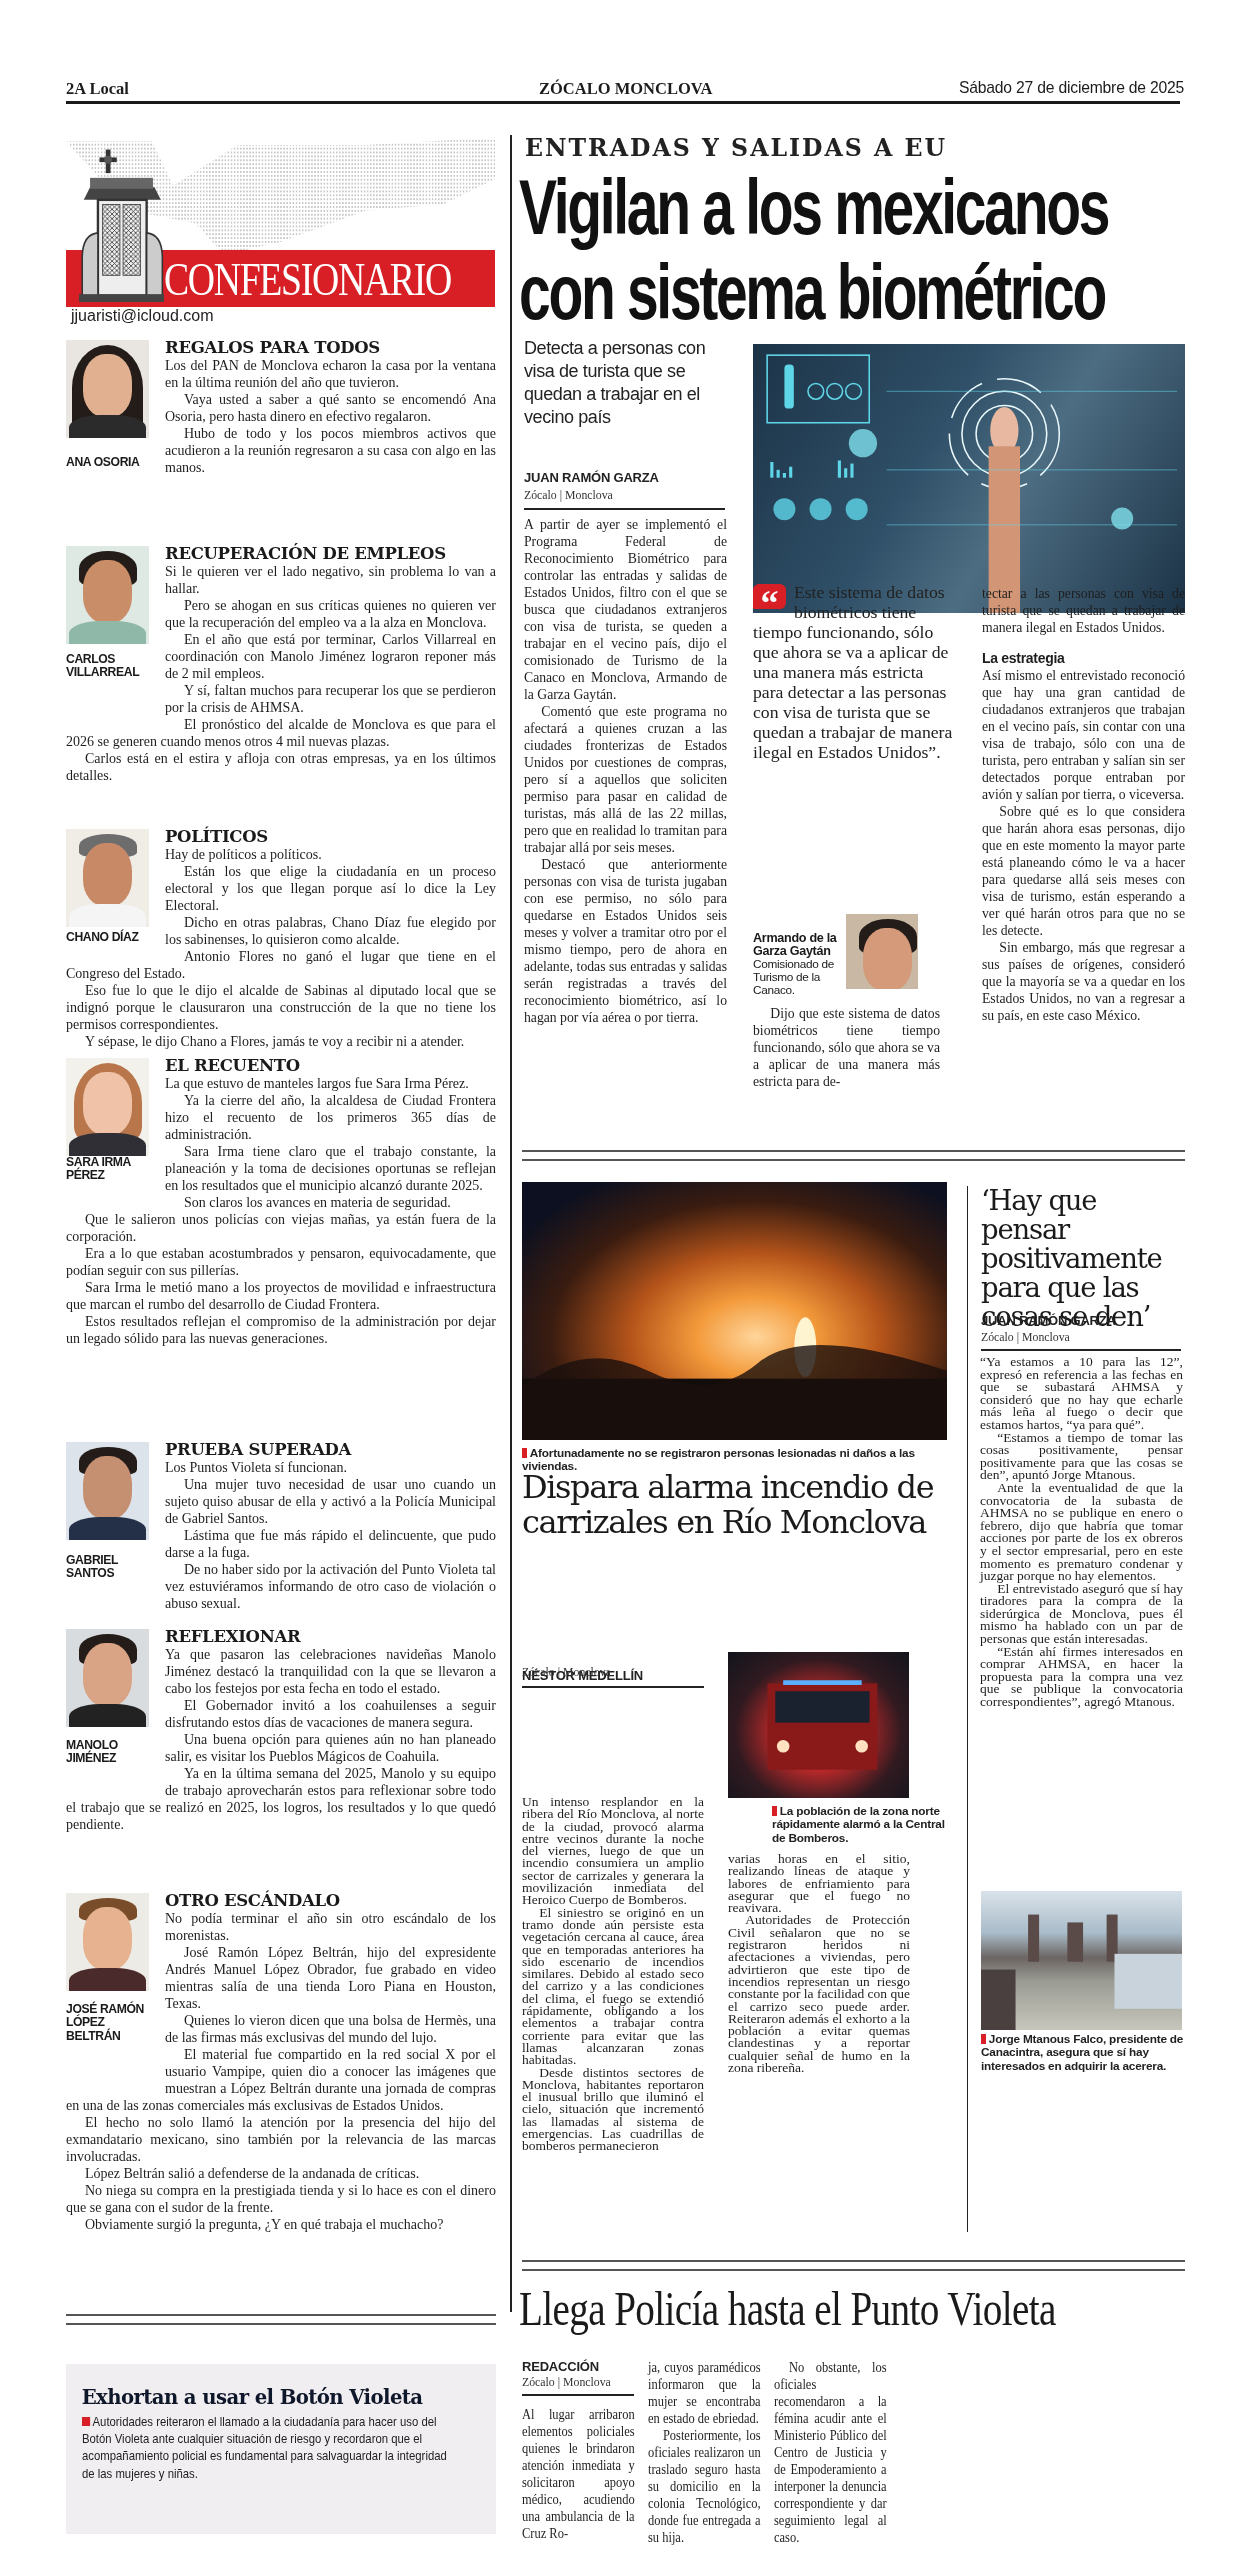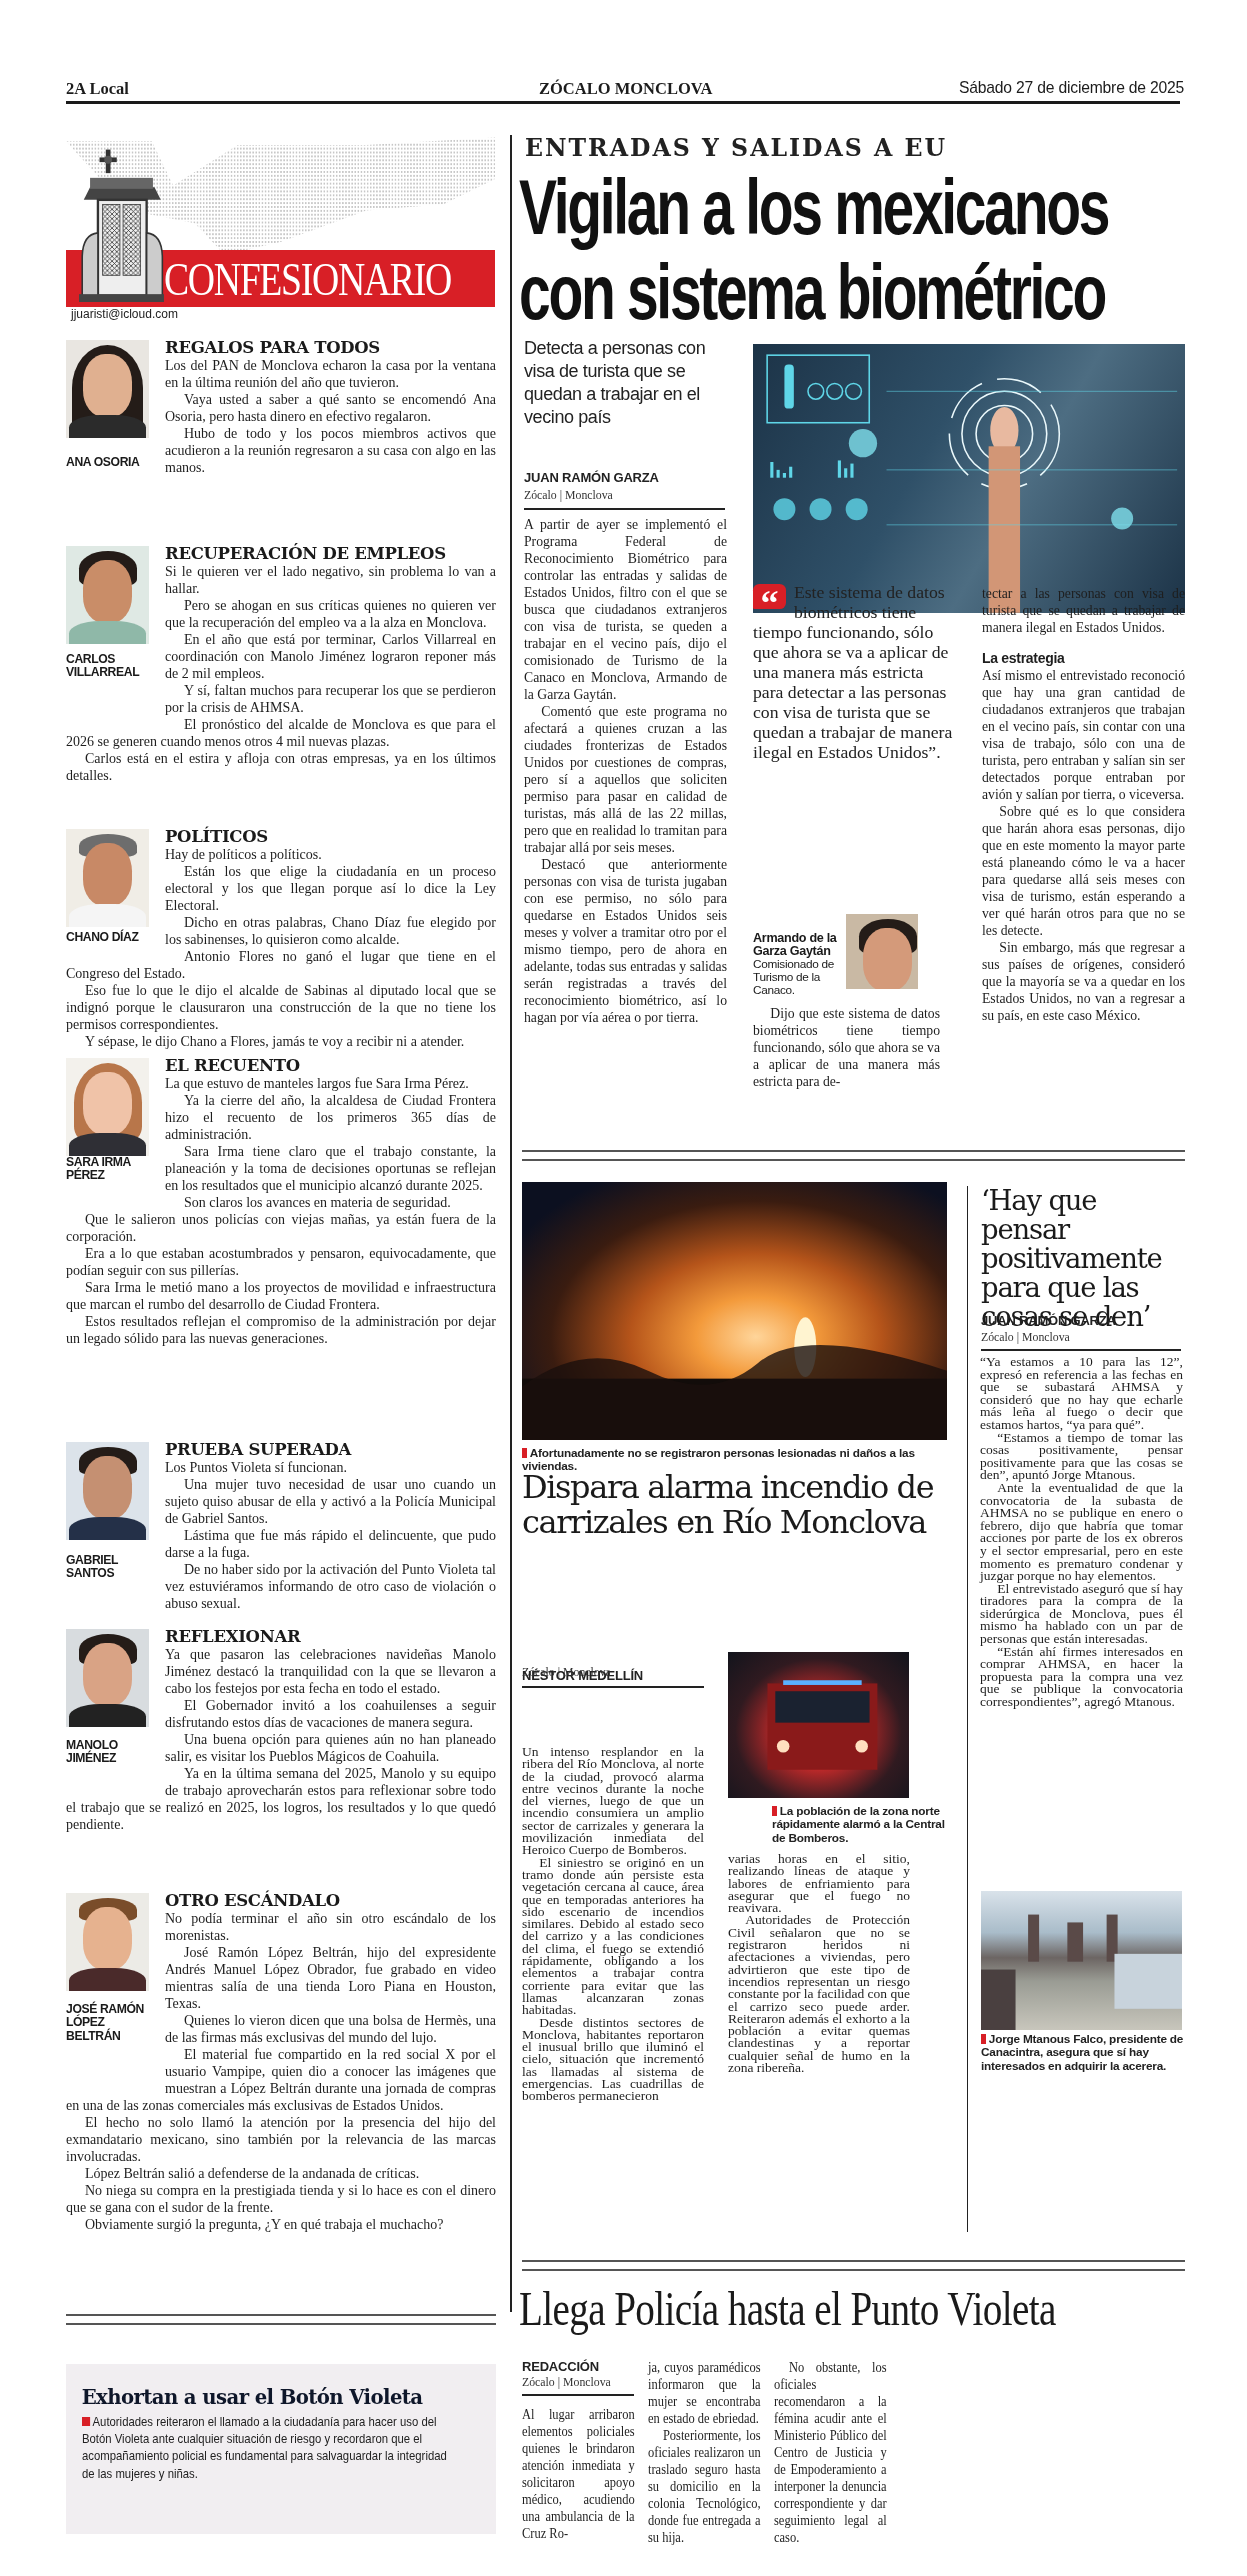--- a/index.html
+++ b/index.html
@@ -19,21 +19,21 @@
   
   .conf-map { position: absolute; left: 66px; top: 135px; width: 429px; height: 126px;
     background-image: radial-gradient(#9a9a9a 0.6px, transparent 0.8px);
     background-size: 3.1px 3.9px; opacity: 0.55;
     clip-path: polygon(0 5%, 20% 5%, 25% 40%, 40% 8%, 70% 8%, 100% 2%, 100% 35%, 88% 55%, 70% 60%, 50% 85%, 37% 95%, 30% 70%, 15% 60%, 8% 35%);
   }
   .conf-bar { position: absolute; left: 66px; top: 250px; width: 429px; height: 57px; background: #d81f26; }
   .conf-title { position: absolute; left: 164px; top: 250px; height: 57px; line-height: 60px; color: #fff;
     font-family: "Liberation Serif", serif; font-size: 46px; letter-spacing: -1.6px; transform: scaleX(0.82); transform-origin: left center; white-space: nowrap; }
   .confessional { position: absolute; left: 79px; top: 148px; width: 85px; height: 154px; }
-  .conf-email { position: absolute; left: 71px; top: 307px; font-family: "Liberation Sans", sans-serif; font-size: 12px; color: #222; }
+  .conf-email { position: absolute; left: 71px; top: 307px; font-family: "Liberation Sans", sans-serif; font-size: 16px; color: #222; }
 
   
   .gossip { position: absolute; left: 66px; width: 430px; }
   .g-photo { position: absolute; left: 0; width: 83px; height: 98px; overflow: hidden; }
   .g-name { position: absolute; left: 0; font-family: "Liberation Sans", sans-serif; font-weight: bold; font-size: 12.2px; line-height: 13.4px; letter-spacing: -0.4px; color: #1a1a1a; width: 79px; }
   .g-title { position: absolute; left: 99px; font-family: "DejaVu Serif", serif; font-weight: bold; font-size: 16.5px; letter-spacing: -0.3px; color: #1a1a1a; white-space: nowrap; }
   .g-body { font-family: "Liberation Serif", serif; font-size: 14px; line-height: 17px; text-align: justify; hyphens: auto; color: #1e1e1e; }
   .g-body p { text-indent: 19px; }
   .g-body p.first { text-indent: 0; }
   .g-float { float: left; width: 99px; height: 0.8px; }
@@ -364,21 +364,21 @@
 <div class="caption" style="left:522px; top:1447px; width:425px;">
   <span class="red-sq" style="width:4.7px;"></span><span>Afortunadamente no se registraron personas lesionadas ni daños a las viviendas.</span>
 </div>
 
 <div class="fire-hl">Dispara alarma incendio de carrizales en Río Monclova</div>
 
 <div class="byline" style="left:522px; top:1648px;margin-top:20px;">NÉSTOR MEDELLÍN</div>
 <div class="dateline" style="left:522px; top:1665px;">Zócalo | Monclova</div>
 <div class="by-rule" style="left:522px; top:1686px; width:182px;"></div>
 
-<div class="col-body" style="left:522px; top:1746px; width:182px; font-size:13.5px; line-height:12.3px;">
+<div class="col-body" style="left:522px; top:1796px; width:182px; font-size:13.5px; line-height:12.3px;">
   <p class="first">Un intenso resplandor en la ribera del Río Monclova, al norte de la ciudad, provocó alarma entre vecinos durante la noche del viernes, luego de que un incendio consumiera un amplio sector de carrizales y generara la movilización inmediata del Heroico Cuerpo de Bomberos.</p>
   <p>El siniestro se originó en un tramo donde aún persiste esta vegetación cercana al cauce, área que en temporadas anteriores ha sido escenario de incendios similares. Debido al estado seco del carrizo y a las condiciones del clima, el fuego se extendió rápidamente, obligando a los elementos a trabajar contra corriente para evitar que las llamas alcanzaran zonas habitadas.</p>
   <p>Desde distintos sectores de Monclova, habitantes reportaron el inusual brillo que iluminó el cielo, situación que incrementó las llamadas al sistema de emergencias. Las cuadrillas de bomberos permanecieron</p>
 </div>
 
 <div class="truck-img">
   <svg width="181" height="146" viewBox="0 0 230 186">
     <rect x="50" y="40" width="140" height="110" fill="#8a1a1a"></rect>
     <rect x="60" y="50" width="120" height="40" fill="#1a2230"></rect>
     <rect x="70" y="36" width="100" height="6" fill="#5ab0ff"></rect>

